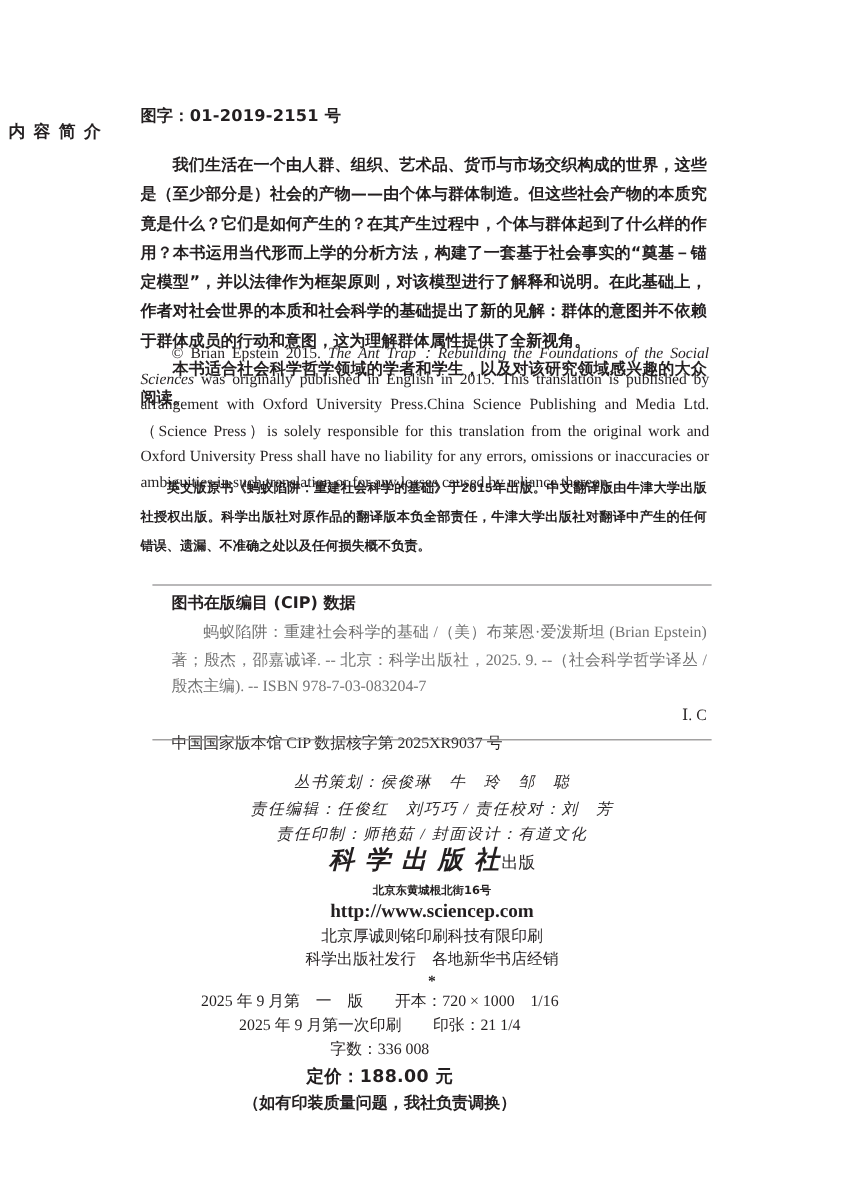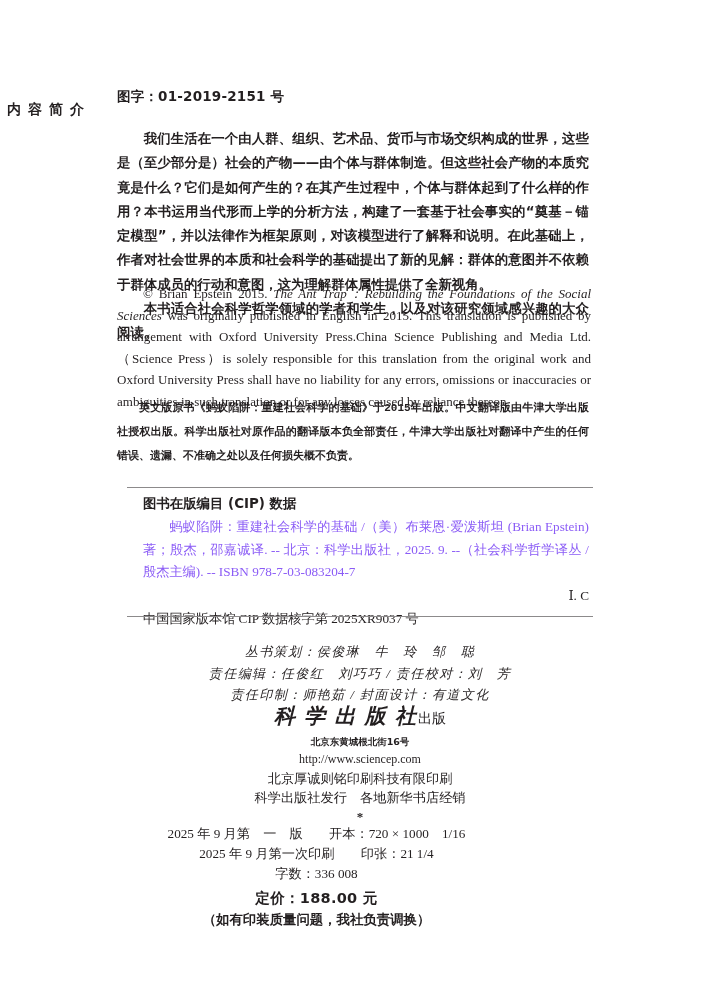--- a/index.html
+++ b/index.html
@@ -134,21 +134,21 @@
     line-height: 20px;
     color: #231f20;
   }
   .cip-body {
     margin-top: 2px;
     font-family: "Liberation Serif", "DejaVu Serif", serif;
     font-size: 13.2px;
     line-height: 22.5px;
     text-align: justify;
     text-indent: 2em;
-    color: #8b5cf6;
+    color: #737373;
   }
   .cip-class {
     margin-top: 1px;
     padding-left: 2em;
     font-family: "Liberation Serif", "DejaVu Serif", serif;
     font-size: 13.2px;
     line-height: 22px;
     color: #231f20;
     text-align: right;
   }
@@ -204,23 +204,24 @@
     margin-top: 3px;
     font-family: "DejaVu Sans", "Liberation Sans", sans-serif;
     font-weight: 700;
     font-size: 9.5px;
     line-height: 13.5px;
     color: #231f20;
   }
   .url {
     margin-top: 2px;
     font-family: "Liberation Serif", "DejaVu Serif", serif;
-    font-size: 12px;
+    font-size: 16px;
     line-height: 16px;
     color: #231f20;
+    font-weight: bold;
   }
   .printer {
     margin-top: 2px;
     font-family: "Liberation Serif", "DejaVu Serif", serif;
     font-size: 13.2px;
     line-height: 19px;
     color: #231f20;
   }
   .distrib {
     font-family: "Liberation Serif", "DejaVu Serif", serif;

